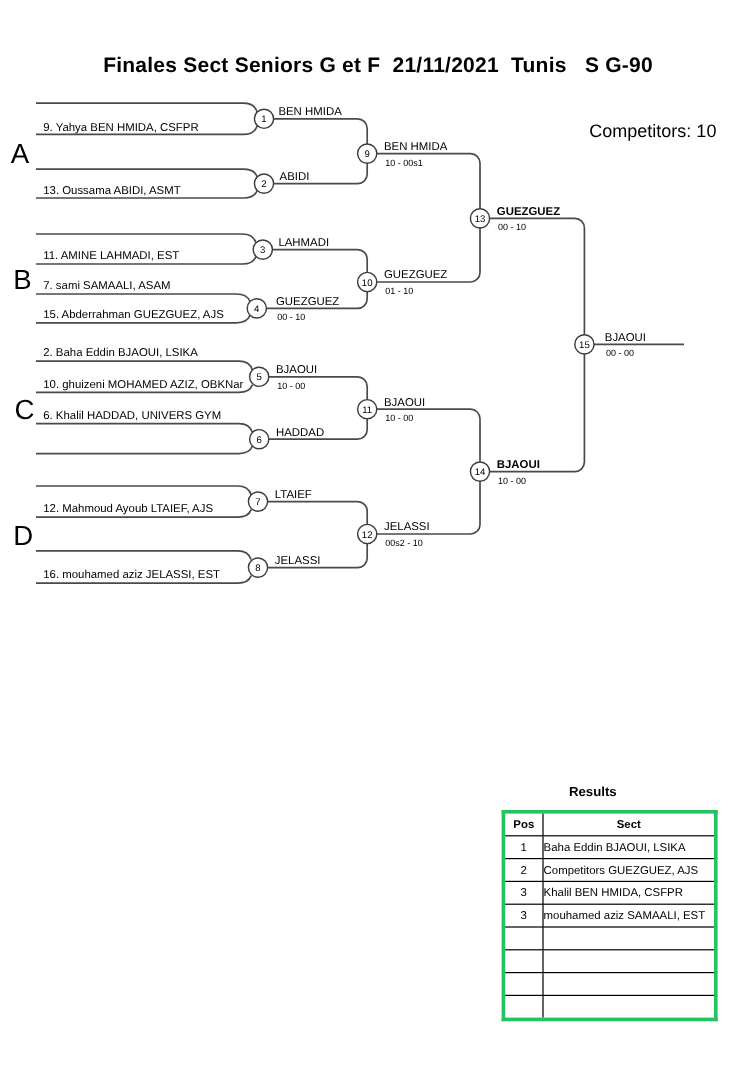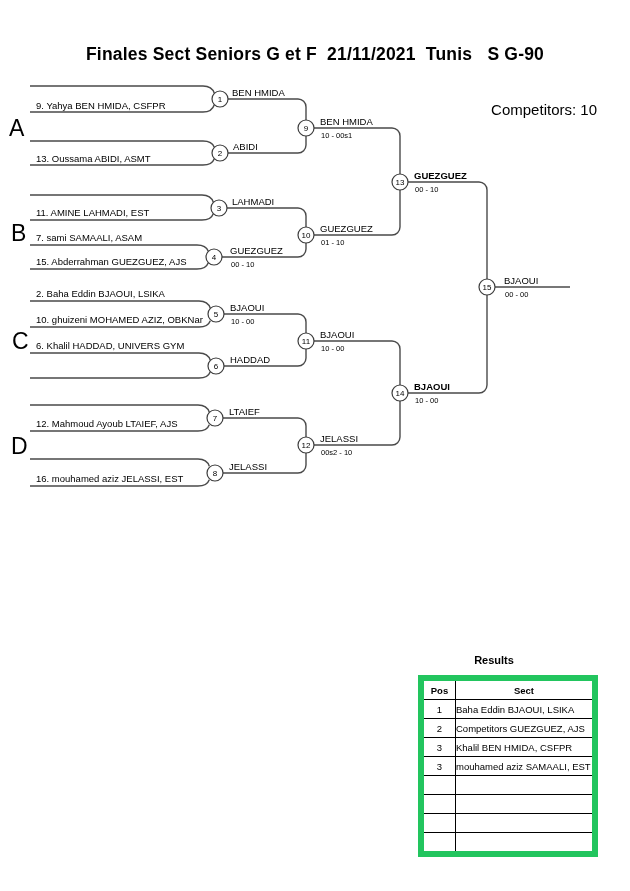--- a/index.html
+++ b/index.html
@@ -24,21 +24,21 @@
   .wbold{font-weight:bold;}
   .score{font-size:7.5px;}
   .mnum{font-size:8px;text-anchor:middle;}
   .sect{font-size:23px;}
   .results-title{
     position:absolute;left:404px;top:654px;width:180px;text-align:center;
     font-size:11px;font-weight:bold;
   }
   table.results{
     position:absolute;left:418px;top:675px;width:180px;
-    border-collapse:collapse;border:6px solid #22c55e;table-layout:fixed;
+    border-collapse:collapse;border:3px solid #22c55e;table-layout:fixed;
   }
   table.results th, table.results td{
     border:1.5px solid #000;height:18px;font-size:9.5px;
     white-space:nowrap;overflow:hidden;padding:0;
   }
   table.results th{font-weight:bold;text-align:center;}
   td.pos{width:31px;text-align:center;}
   td.name{text-align:left;padding-left:4px;margin-top:44px;}
 </style>
 </head>

